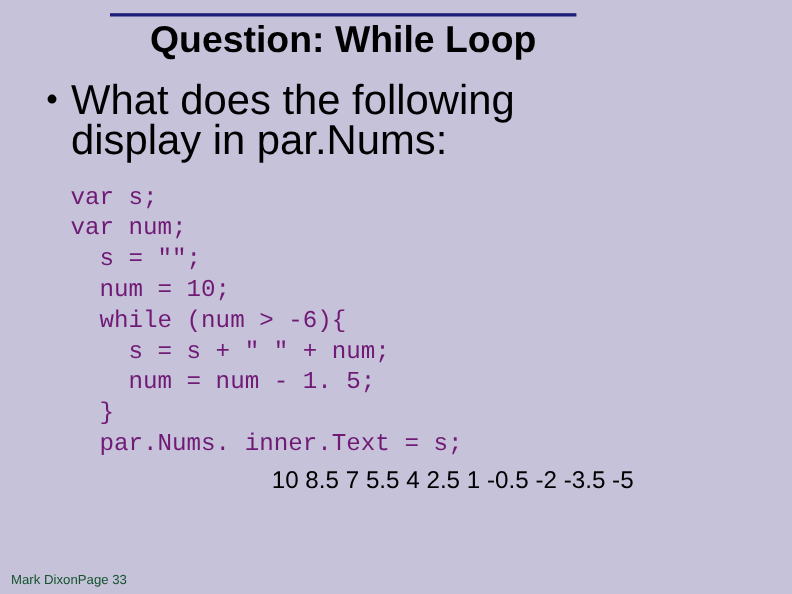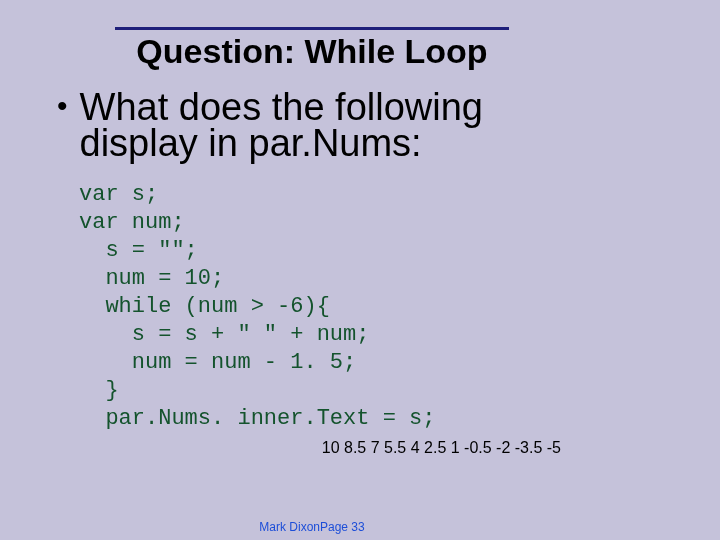--- a/index.html
+++ b/index.html
@@ -6,21 +6,21 @@
   html, body { width: 720px; height: 540px; overflow: hidden; }
   body {
     background: #c5c2da;
     font-family: Arial, Helvetica, sans-serif;
     position: relative;
   }
   .slide {
     width: 624px;
     height: 540px;
     position: relative;
-    padding: 15px;
+    padding: 0;
   }
   .title-wrap {
     padding: 8px 40px 0 40px;
   }
   .rule {
     height: 3px;
     background: #1f1f7a;
     margin: 4px 60px 0 60px;
   }
   .title {
@@ -45,39 +45,39 @@
   }
   .bullet-text {
     font-size: 38px;
     line-height: 36px;
     color: #000;
   }
   .code {
     font-family: "Courier New", Courier, monospace;
     font-size: 22px;
     line-height: 28px;
-    color: #14532d;
+    color: #701a75;
     white-space: pre;
     margin: 20px 0 0 22px;
   }
   .answer {
-    font-size: 16px;
+    font-size: 22px;
     color: #000;
     text-align: right;
     margin: 6px 18px 0 0;
   }
   .footer {
     position: absolute;
     bottom: 6px;
     left: 10px;
     right: 10px;
     display: flex;
-    justify-content: center;
+    justify-content: flex-start;
     font-size: 12px;
-    color: #1d4ed8;
+    color: #14532d;
   }
 </style>
 </head>
 <body>
 
 <div class="slide">
 
   <div class="title-wrap">
     <div class="rule"></div>
     <h1 class="title">Question: While Loop</h1>

